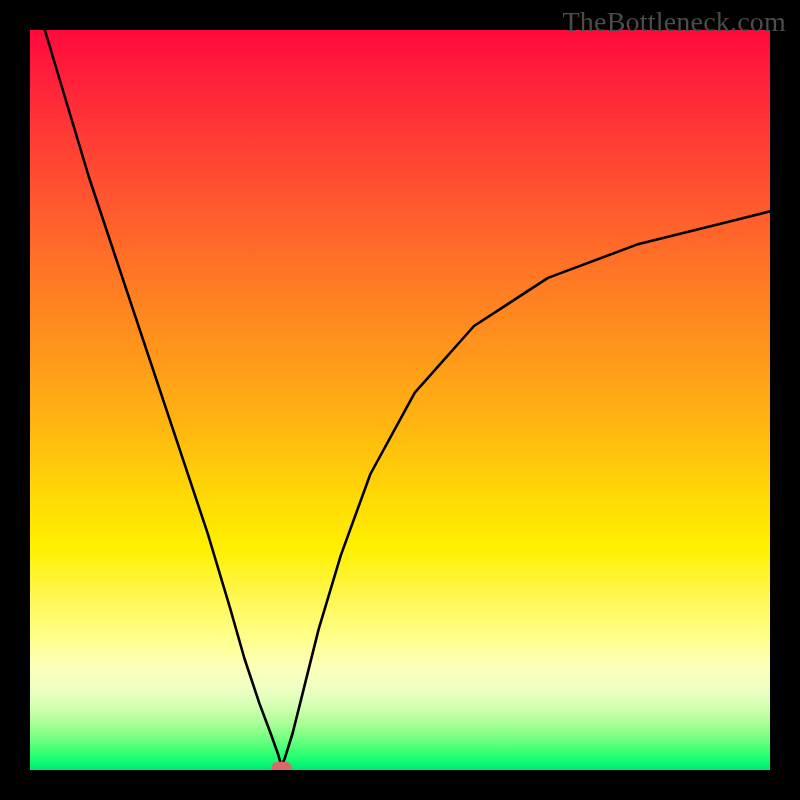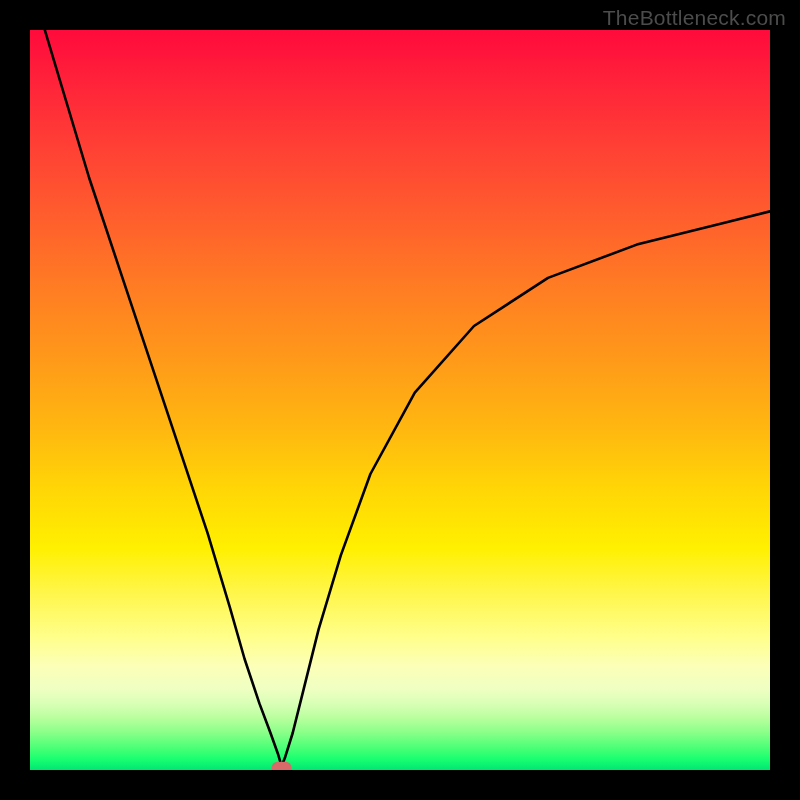--- a/index.html
+++ b/index.html
@@ -47,23 +47,24 @@
       #4bff76 97%,
       #1aff70 98.5%,
       #00e673 100%
     );
   }
   .watermark {
     position: absolute;
     top: 6px;
     right: 14px;
     color: #4c4c4c;
-    font-size: 21px;
+    font-size: 28px;
     letter-spacing: 0.2px;
     font-weight: 400;
+    font-family: Liberation Serif, serif;
   }
   
   .overlay {
     position: absolute;
     left: 30px;
     top: 30px;
     width: 740px;
     height: 740px;
   }
 </style>

